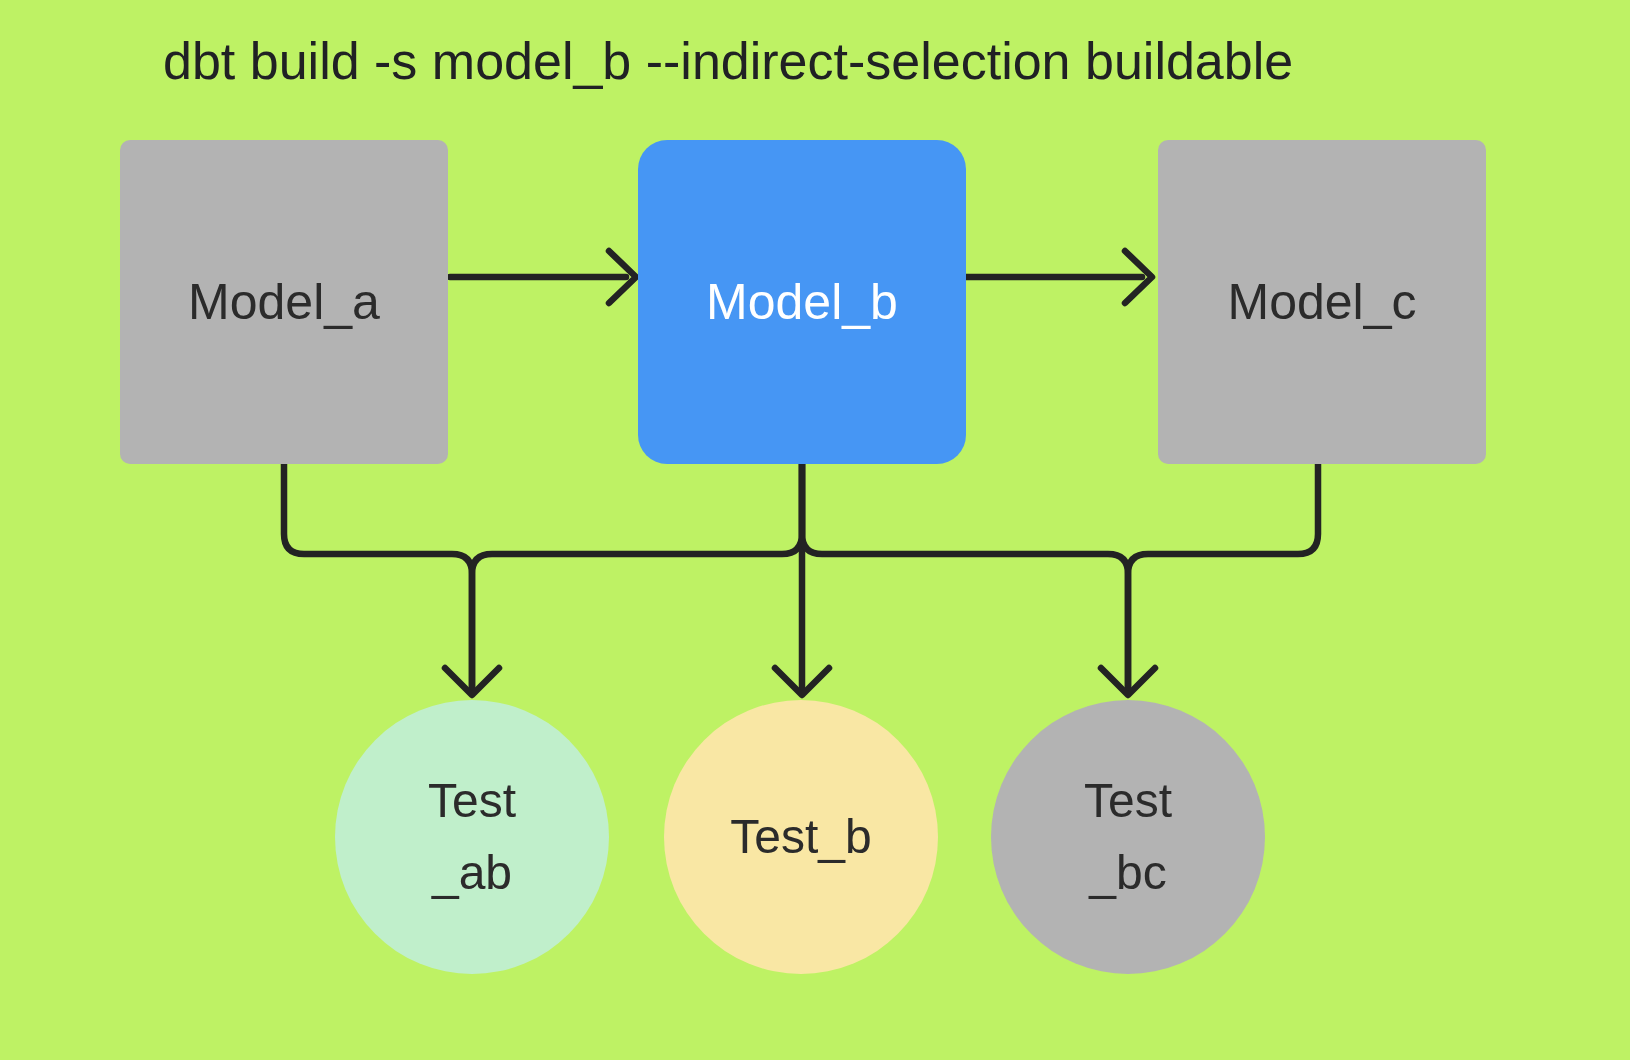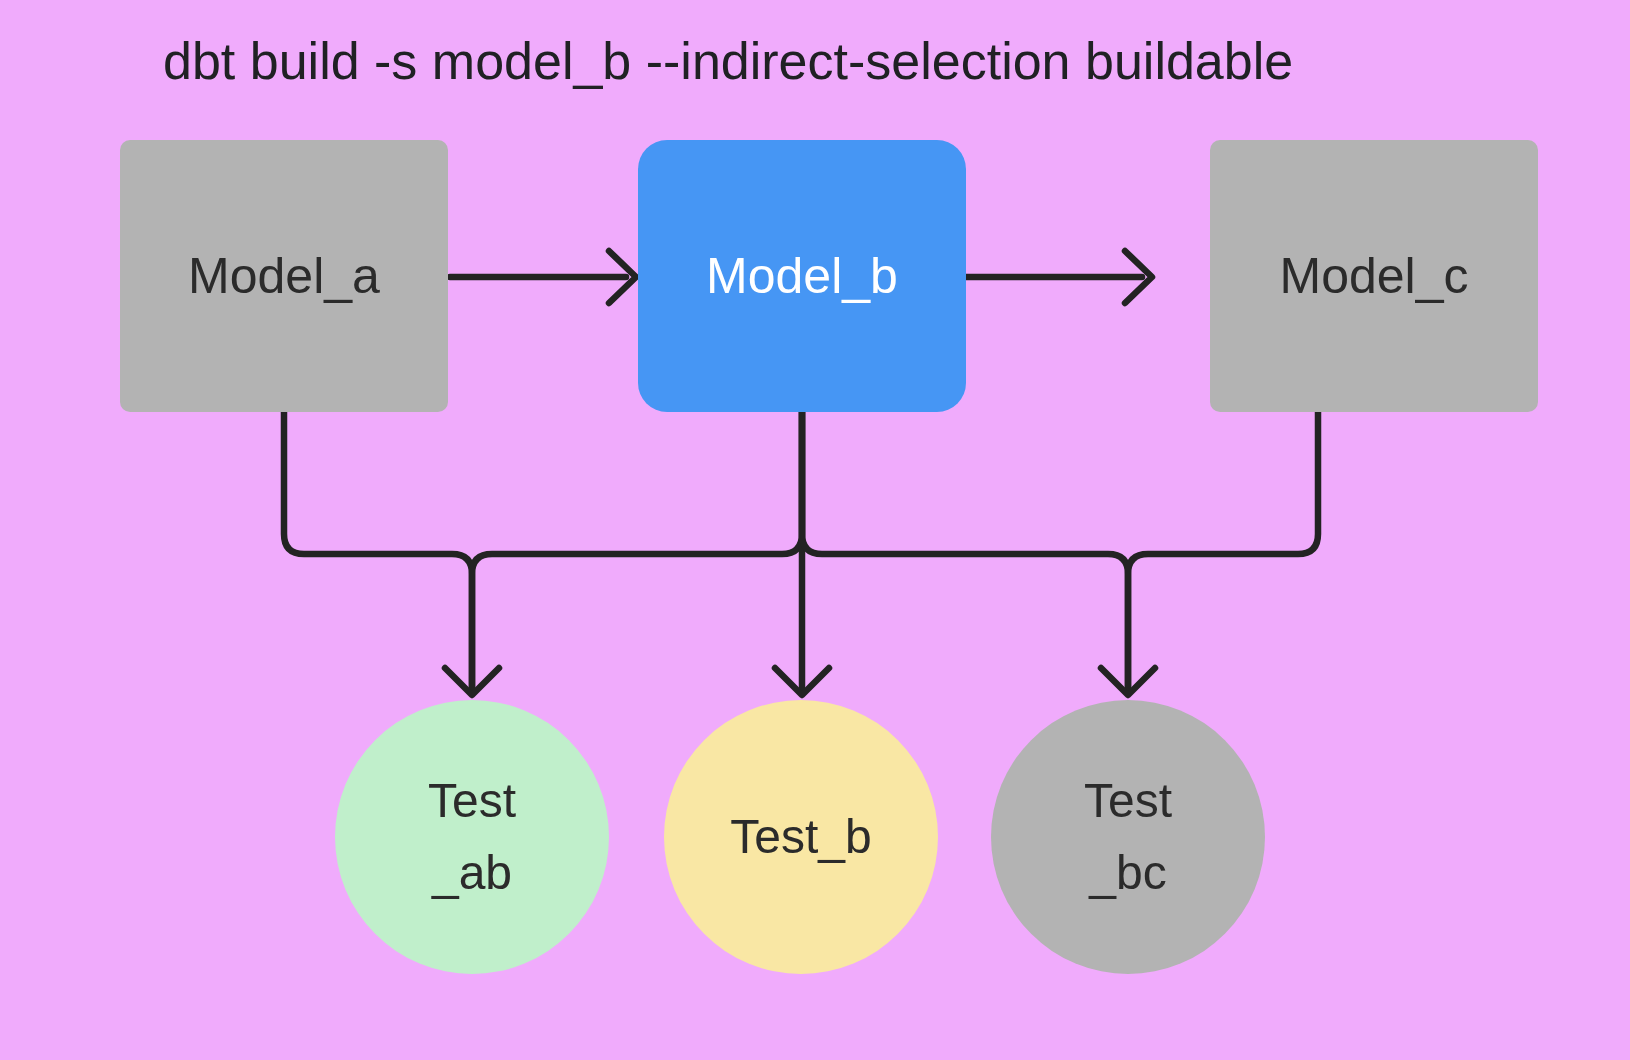--- a/index.html
+++ b/index.html
@@ -4,21 +4,21 @@
 <style>
   html, body {
     margin: 0;
     padding: 0;
     background: #ffffff;
   }
   .canvas {
     position: relative;
     width: 1630px;
     height: 1060px;
-    background: #f0abfc;
+    background: #bef264;
     overflow: hidden;
     font-family: "Liberation Sans", "DejaVu Sans", sans-serif;
   }
   .title {
     position: absolute;
     left: 163px;
     top: 30px;
     font-size: 52px;
     line-height: 62px;
     font-weight: 500;
@@ -43,21 +43,21 @@
     position: absolute;
     display: flex;
     flex-direction: column;
     align-items: center;
     justify-content: center;
     text-align: center;
     box-sizing: border-box;
   }
   .node.box {
     width: 328px;
-    height: 272px;
+    height: 324px;
     top: 140px;
     border-radius: 10px;
     font-size: 50px;
     font-weight: 400;
   }
   .node.circle {
     width: 274px;
     height: 274px;
     top: 700px;
     border-radius: 50%;
@@ -102,21 +102,21 @@
   </svg>
 
   <div class="node box" style="left: 120px; background-color: rgb(179, 179, 179);">
     <span class="label-line" style="color: rgb(43, 43, 43);">Model_a</span>
   </div>
 
   <div class="node box" style="left: 638px; background-color: rgb(70, 150, 244); border-radius: 29px;">
     <span class="label-line" style="color: rgb(255, 255, 255);">Model_b</span>
   </div>
 
-  <div class="node box" style="left: 1210px; background-color: rgb(179, 179, 179);">
+  <div class="node box" style="left: 1158px; background-color: rgb(179, 179, 179);">
     <span class="label-line" style="color: rgb(43, 43, 43);">Model_c</span>
   </div>
 
   <div class="node circle" style="left: 335px; background-color: rgb(192, 239, 203);">
     <span class="label-line" style="color: rgb(43, 43, 43);">Test</span>
     <span class="label-line" style="color: rgb(43, 43, 43);">_ab</span>
   </div>
 
   <div class="node circle" style="left: 664px; background-color: rgb(249, 231, 164);">
     <span class="label-line" style="color: rgb(43, 43, 43);">Test_b</span>

